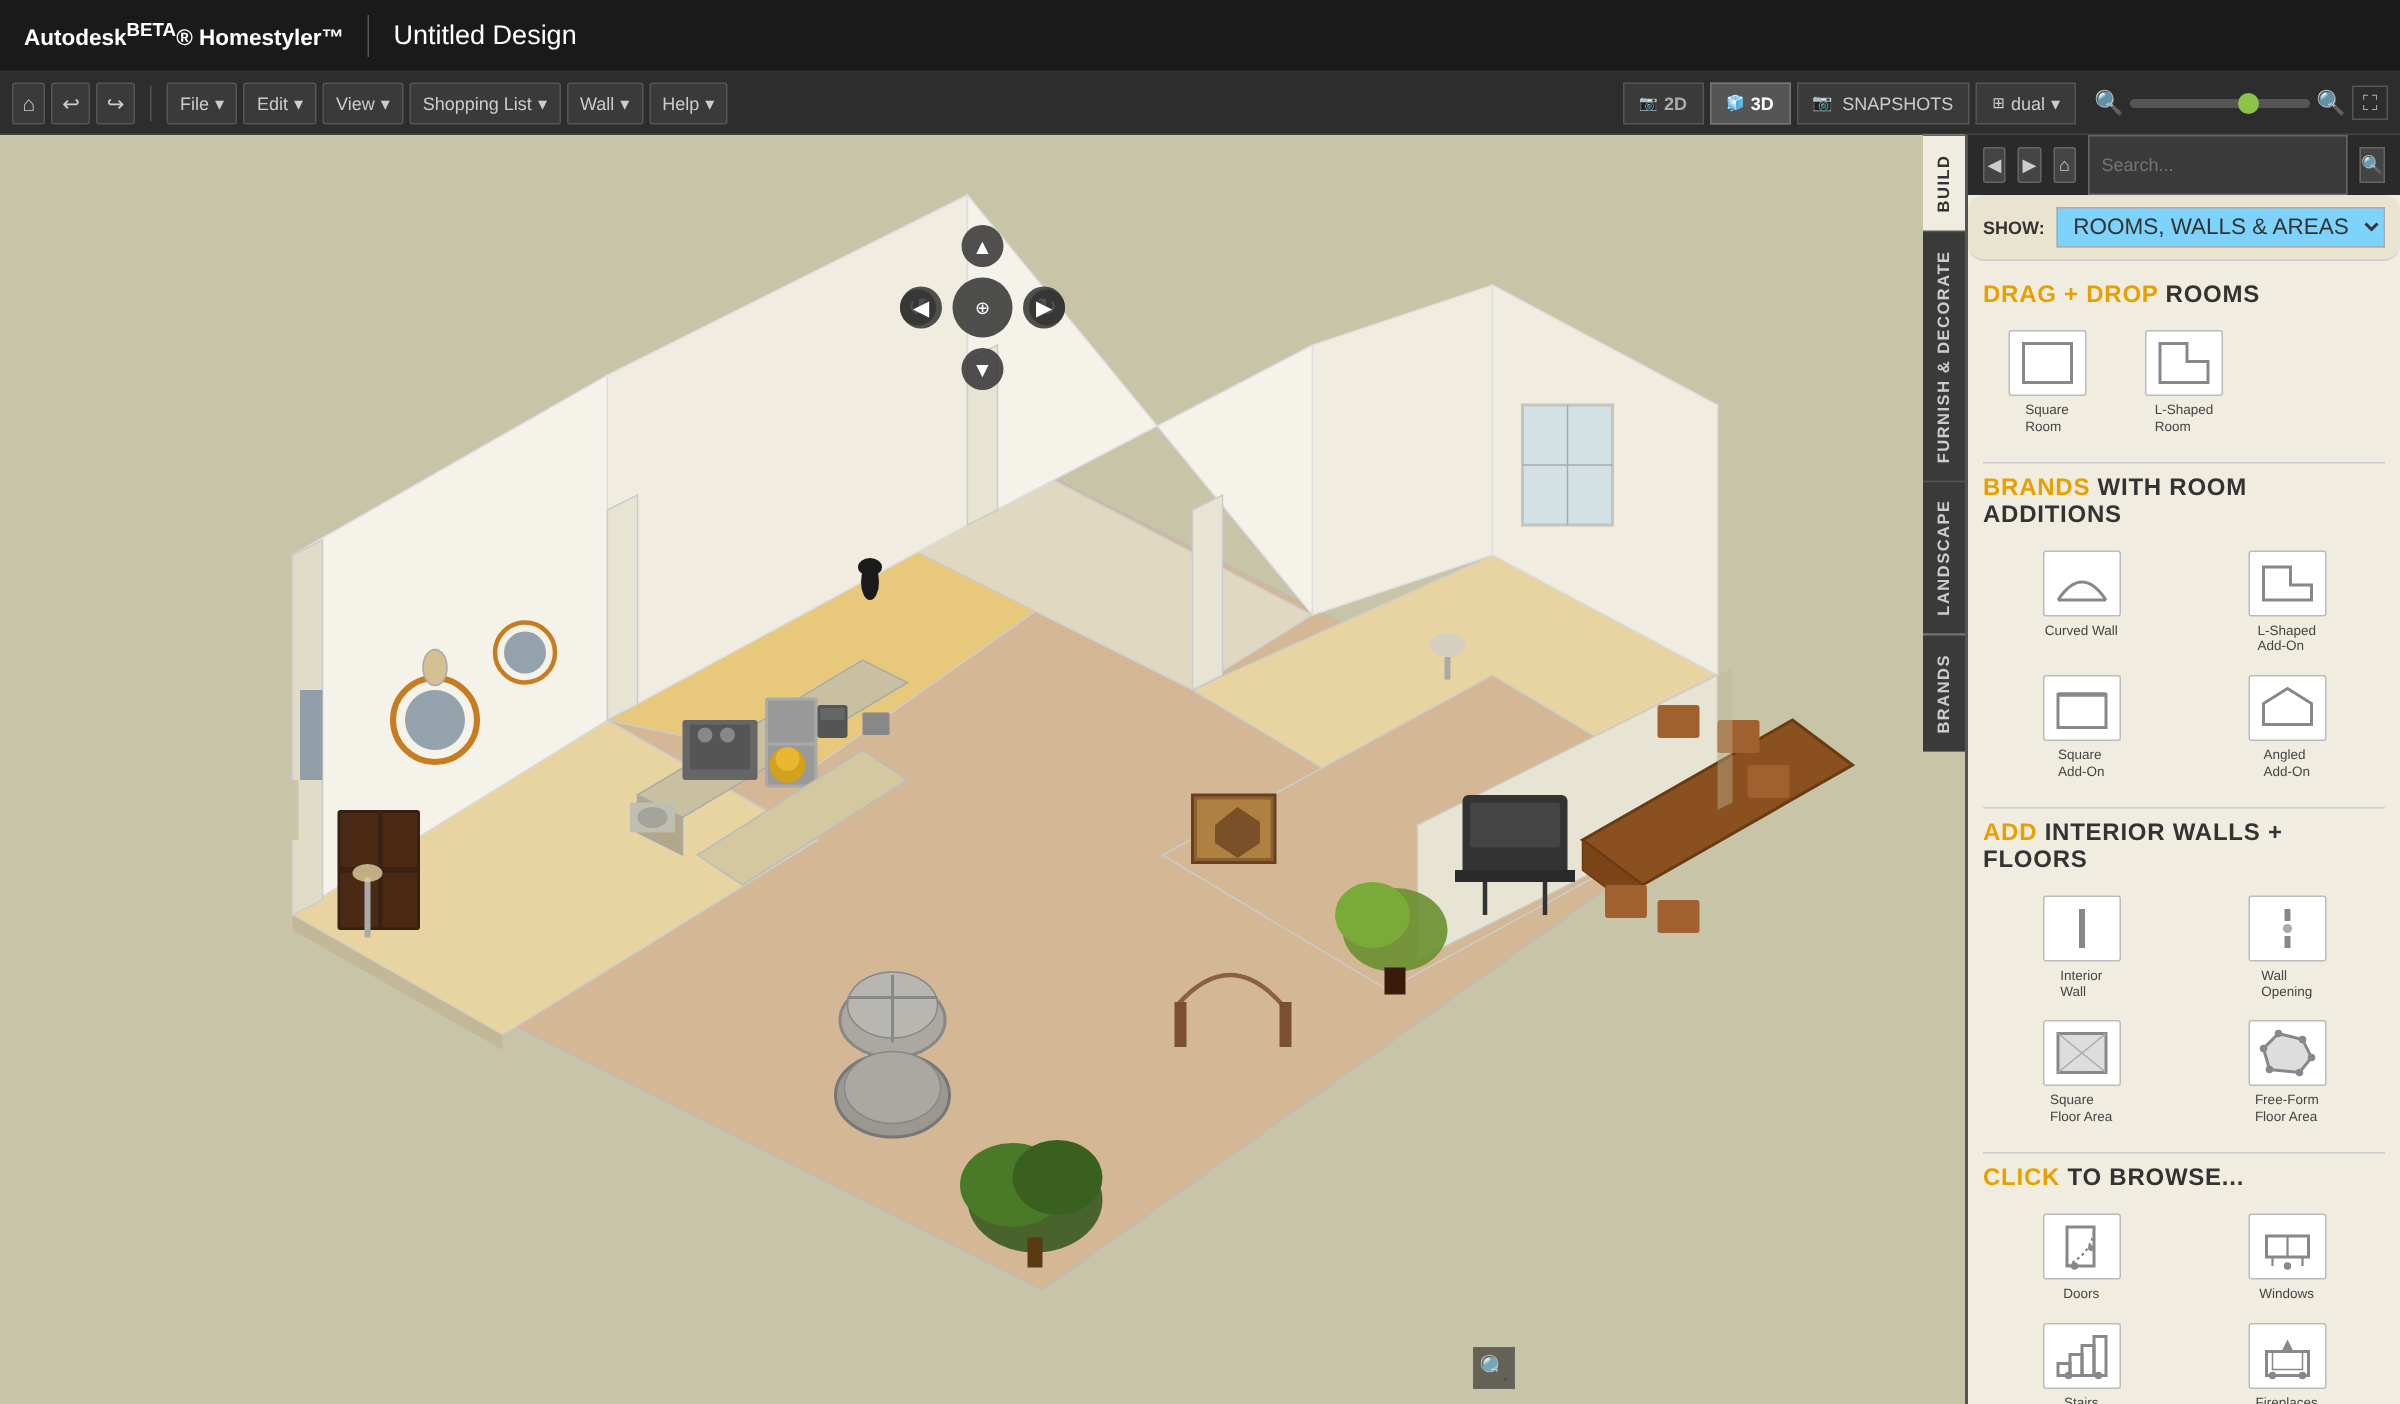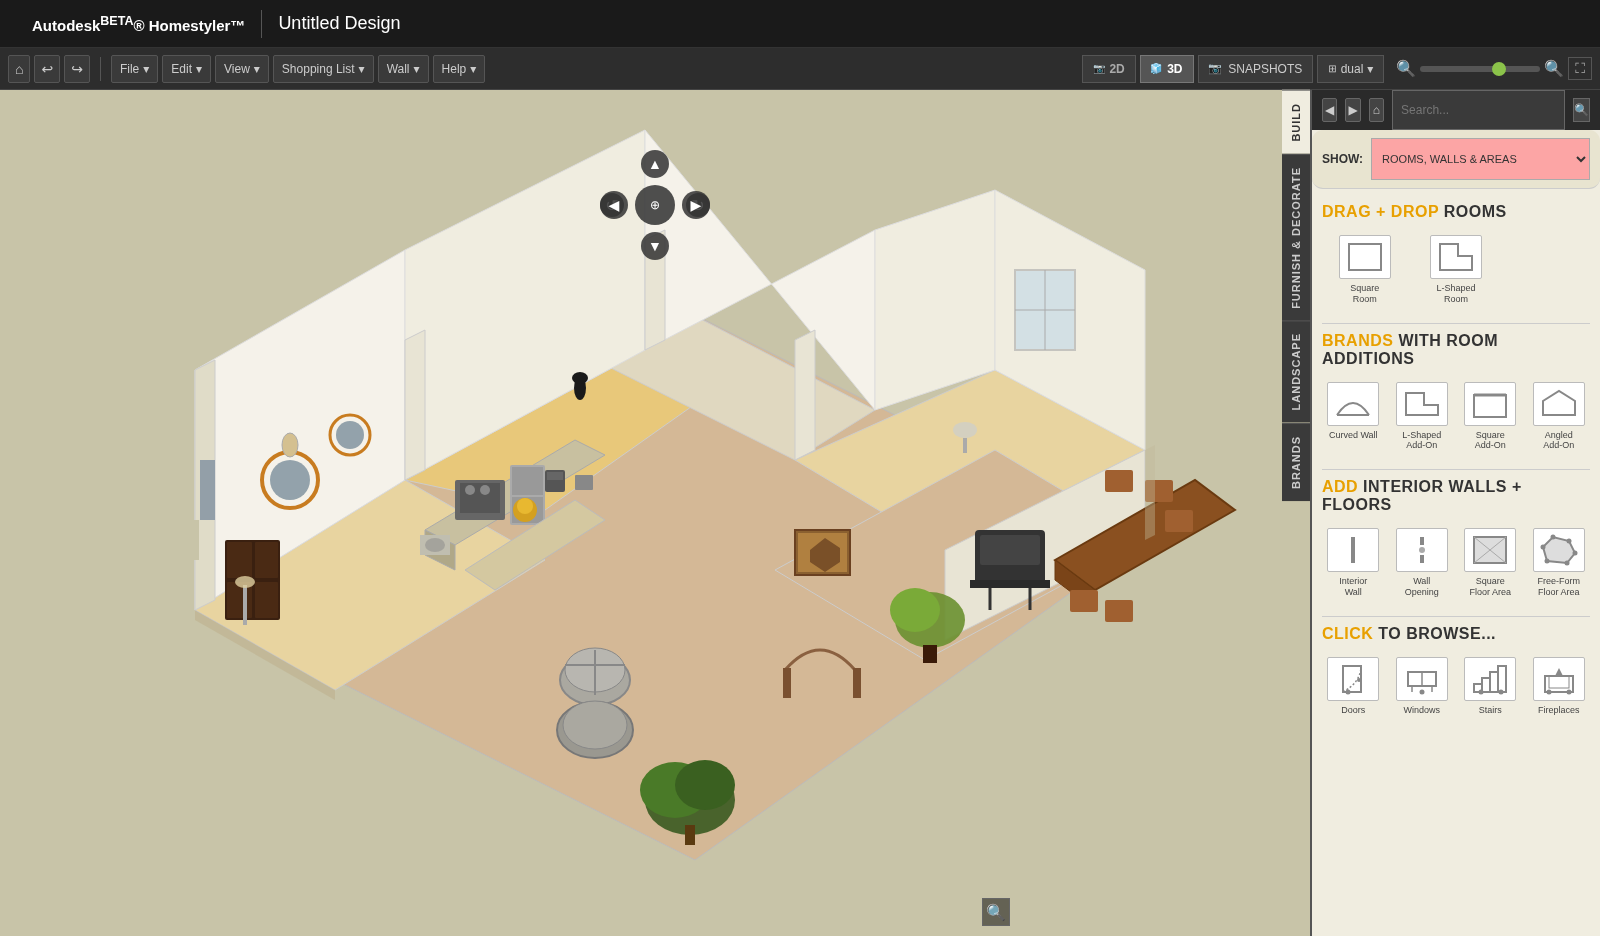--- a/index.html
+++ b/index.html
@@ -16,21 +16,20 @@
     }
     #logo-area {
       display: flex;
       align-items: center;
       gap: 8px;
     }
     #logo-text {
       font-size: 15px;
       font-weight: bold;
       color: #fff;
-      margin-left: 16px;
     }
     #logo-separator {
       width: 1px;
       height: 28px;
       background: #555;
       margin: 0 16px;
     }
     #design-title {
       font-size: 18px;
       color: #fff;
@@ -349,23 +348,23 @@
       padding: 8px 10px;
       background: #e8e4d0;
       gap: 8px;
       border-bottom: 1px solid #ccc;
       border-radius: 11px;
     }
     #show-label { font-size: 12px; font-weight: bold; color: #333; }
     #show-select {
       flex: 1;
       border: 1px solid #aaa;
-      padding: 13px 6px;
-      font-size: 11px;
-      background: #fca5a5;
+      padding: 3px 6px;
+      font-size: 15px;
+      background: #7dd3fc;
       color: #333;
     }
 
     
     #panel-body {
       flex: 1;
       overflow-y: auto;
       padding: 10px;
       background: #f0ede0;
     }
@@ -374,21 +373,21 @@
       font-size: 16px;
       font-weight: bold;
       margin-bottom: 10px;
       margin-top: 4px;
       letter-spacing: 0.5px;
     }
     .section-title .highlight { color: #e8a000; }
 
     .items-grid {
       display: grid;
-      grid-template-columns: repeat(4, 1fr);
+      grid-template-columns: repeat(2, 1fr);
       gap: 6px;
       margin-bottom: 14px;
     }
     .items-grid-3 {
       display: grid;
       grid-template-columns: repeat(3, 1fr);
       gap: 6px;
       margin-bottom: 14px;
     }
 
@@ -407,21 +406,21 @@
       background: #fff;
       display: flex;
       align-items: center;
       justify-content: center;
       margin-bottom: 4px;
       border-radius: 2px;
     }
     .item-label {
       font-size: 9px;
       color: #444;
-      text-align: center;
+      text-align: left;
       line-height: 1.2;
     }
 
     .section-divider {
       height: 1px;
       background: #ccc;
       margin: 8px 0;
     }
 
     

